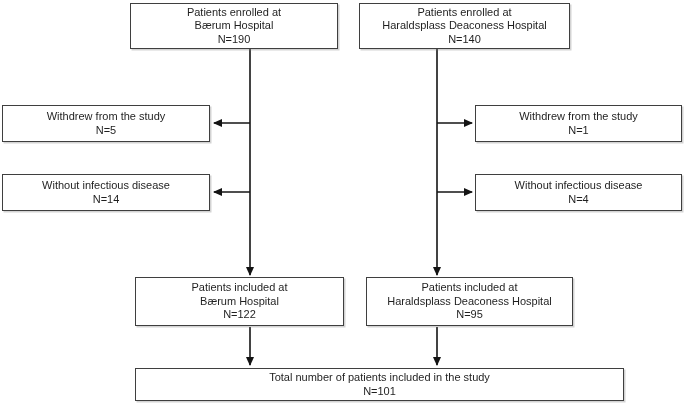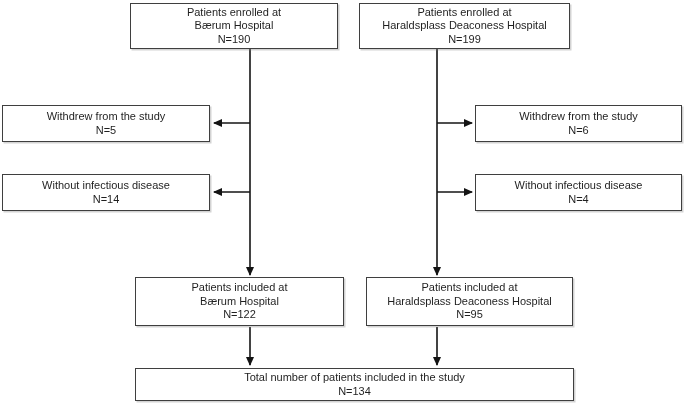--- a/index.html
+++ b/index.html
@@ -35,21 +35,21 @@
 
   
   #box-enrolled-baerum        { left: 130px; top: 3px;   width: 208px; height: 46px; }
   #box-enrolled-haraldsplass  { left: 359px; top: 3px;   width: 211px; height: 46px; }
   #box-withdrew-baerum        { left: 2px;   top: 105px; width: 208px; height: 37px; }
   #box-without-baerum         { left: 2px;   top: 174px; width: 208px; height: 37px; }
   #box-withdrew-haraldsplass  { left: 475px; top: 105px; width: 207px; height: 37px; }
   #box-without-haraldsplass   { left: 475px; top: 174px; width: 207px; height: 37px; }
   #box-included-baerum        { left: 135px; top: 277px; width: 209px; height: 49px; }
   #box-included-haraldsplass  { left: 366px; top: 277px; width: 207px; height: 49px; }
-  #box-total                  { left: 135px; top: 368px; width: 439px; height: 33px; }
+  #box-total                  { left: 135px; top: 368px; width: 489px; height: 33px; }
 
   .connectors {
     position: absolute;
     left: 0; top: 0;
     width: 685px; height: 404px;
     pointer-events: none;
   }
 </style>
 </head>
 <body>
@@ -76,36 +76,36 @@
 
   <div class="flow-box" id="box-enrolled-baerum">
     <span>Patients enrolled at</span>
     <span>Bærum Hospital</span>
     <span>N=190</span>
   </div>
 
   <div class="flow-box" id="box-enrolled-haraldsplass">
     <span>Patients enrolled at</span>
     <span>Haraldsplass Deaconess Hospital</span>
-    <span>N=199</span>
+    <span>N=140</span>
   </div>
 
   <div class="flow-box" id="box-withdrew-baerum">
     <span>Withdrew from the study</span>
     <span>N=5</span>
   </div>
 
   <div class="flow-box" id="box-without-baerum">
     <span>Without infectious disease</span>
     <span>N=14</span>
   </div>
 
   <div class="flow-box" id="box-withdrew-haraldsplass">
     <span>Withdrew from the study</span>
-    <span>N=6</span>
+    <span>N=1</span>
   </div>
 
   <div class="flow-box" id="box-without-haraldsplass">
     <span>Without infectious disease</span>
     <span>N=4</span>
   </div>
 
   <div class="flow-box" id="box-included-baerum">
     <span>Patients included at</span>
     <span>Bærum Hospital</span>
@@ -113,16 +113,16 @@
   </div>
 
   <div class="flow-box" id="box-included-haraldsplass">
     <span>Patients included at</span>
     <span>Haraldsplass Deaconess Hospital</span>
     <span>N=95</span>
   </div>
 
   <div class="flow-box" id="box-total">
     <span>Total number of patients included in the study</span>
-    <span>N=134</span>
+    <span>N=101</span>
   </div>
 
 </div>
 
 </body></html>

